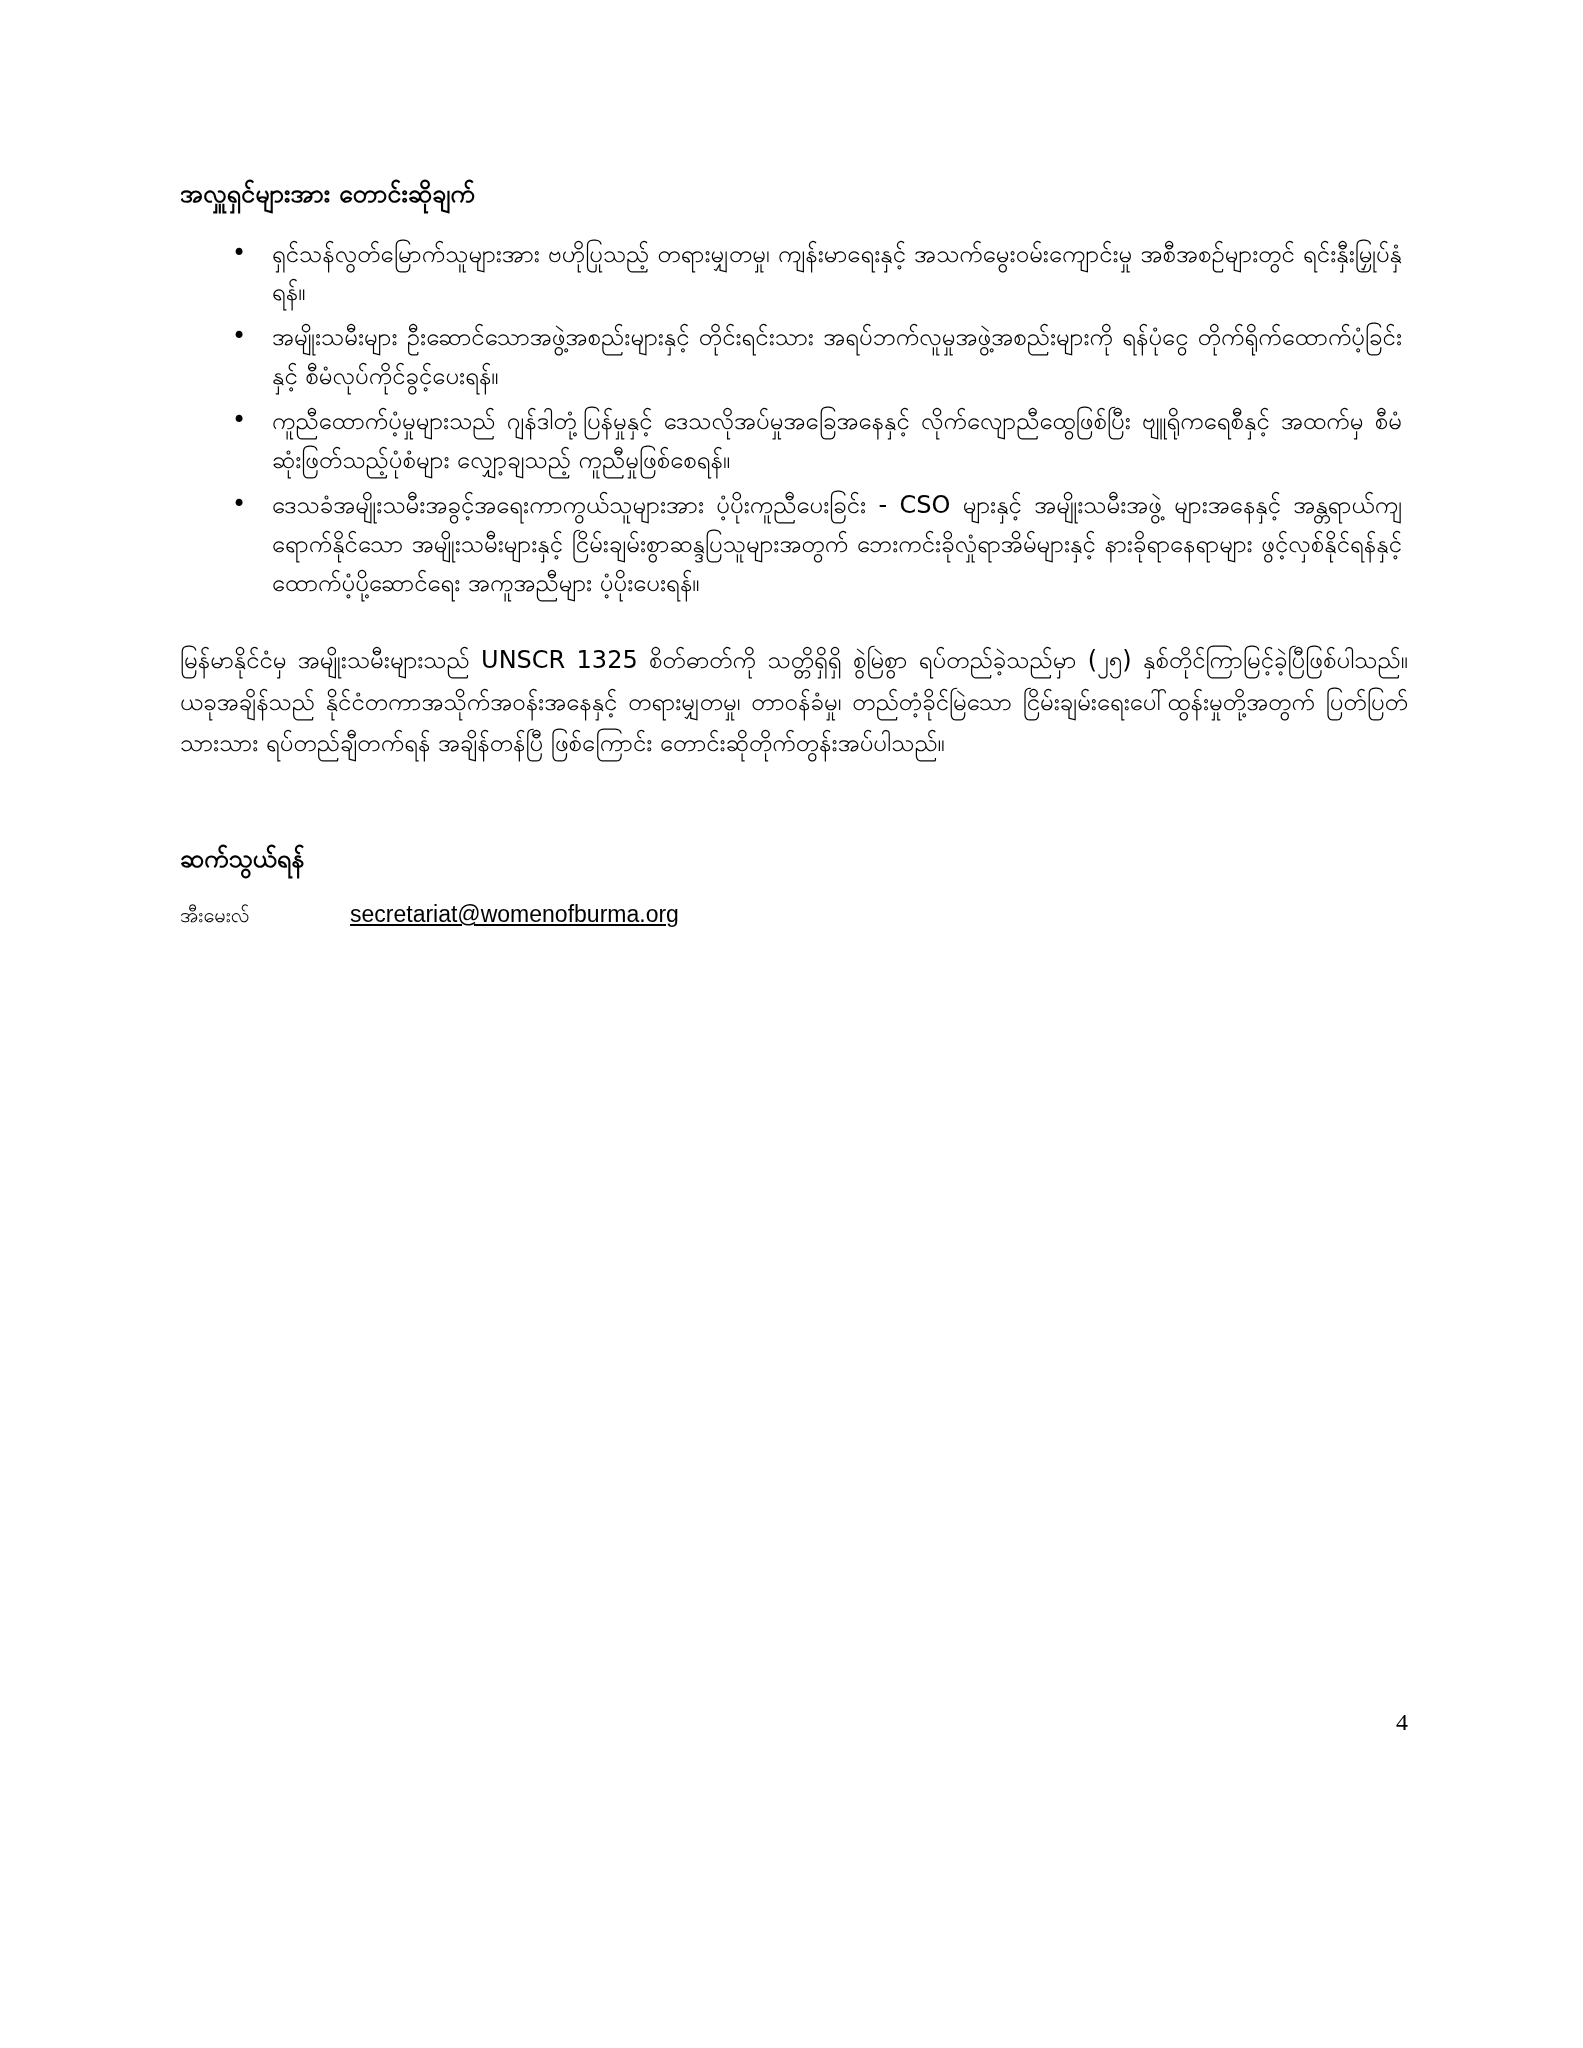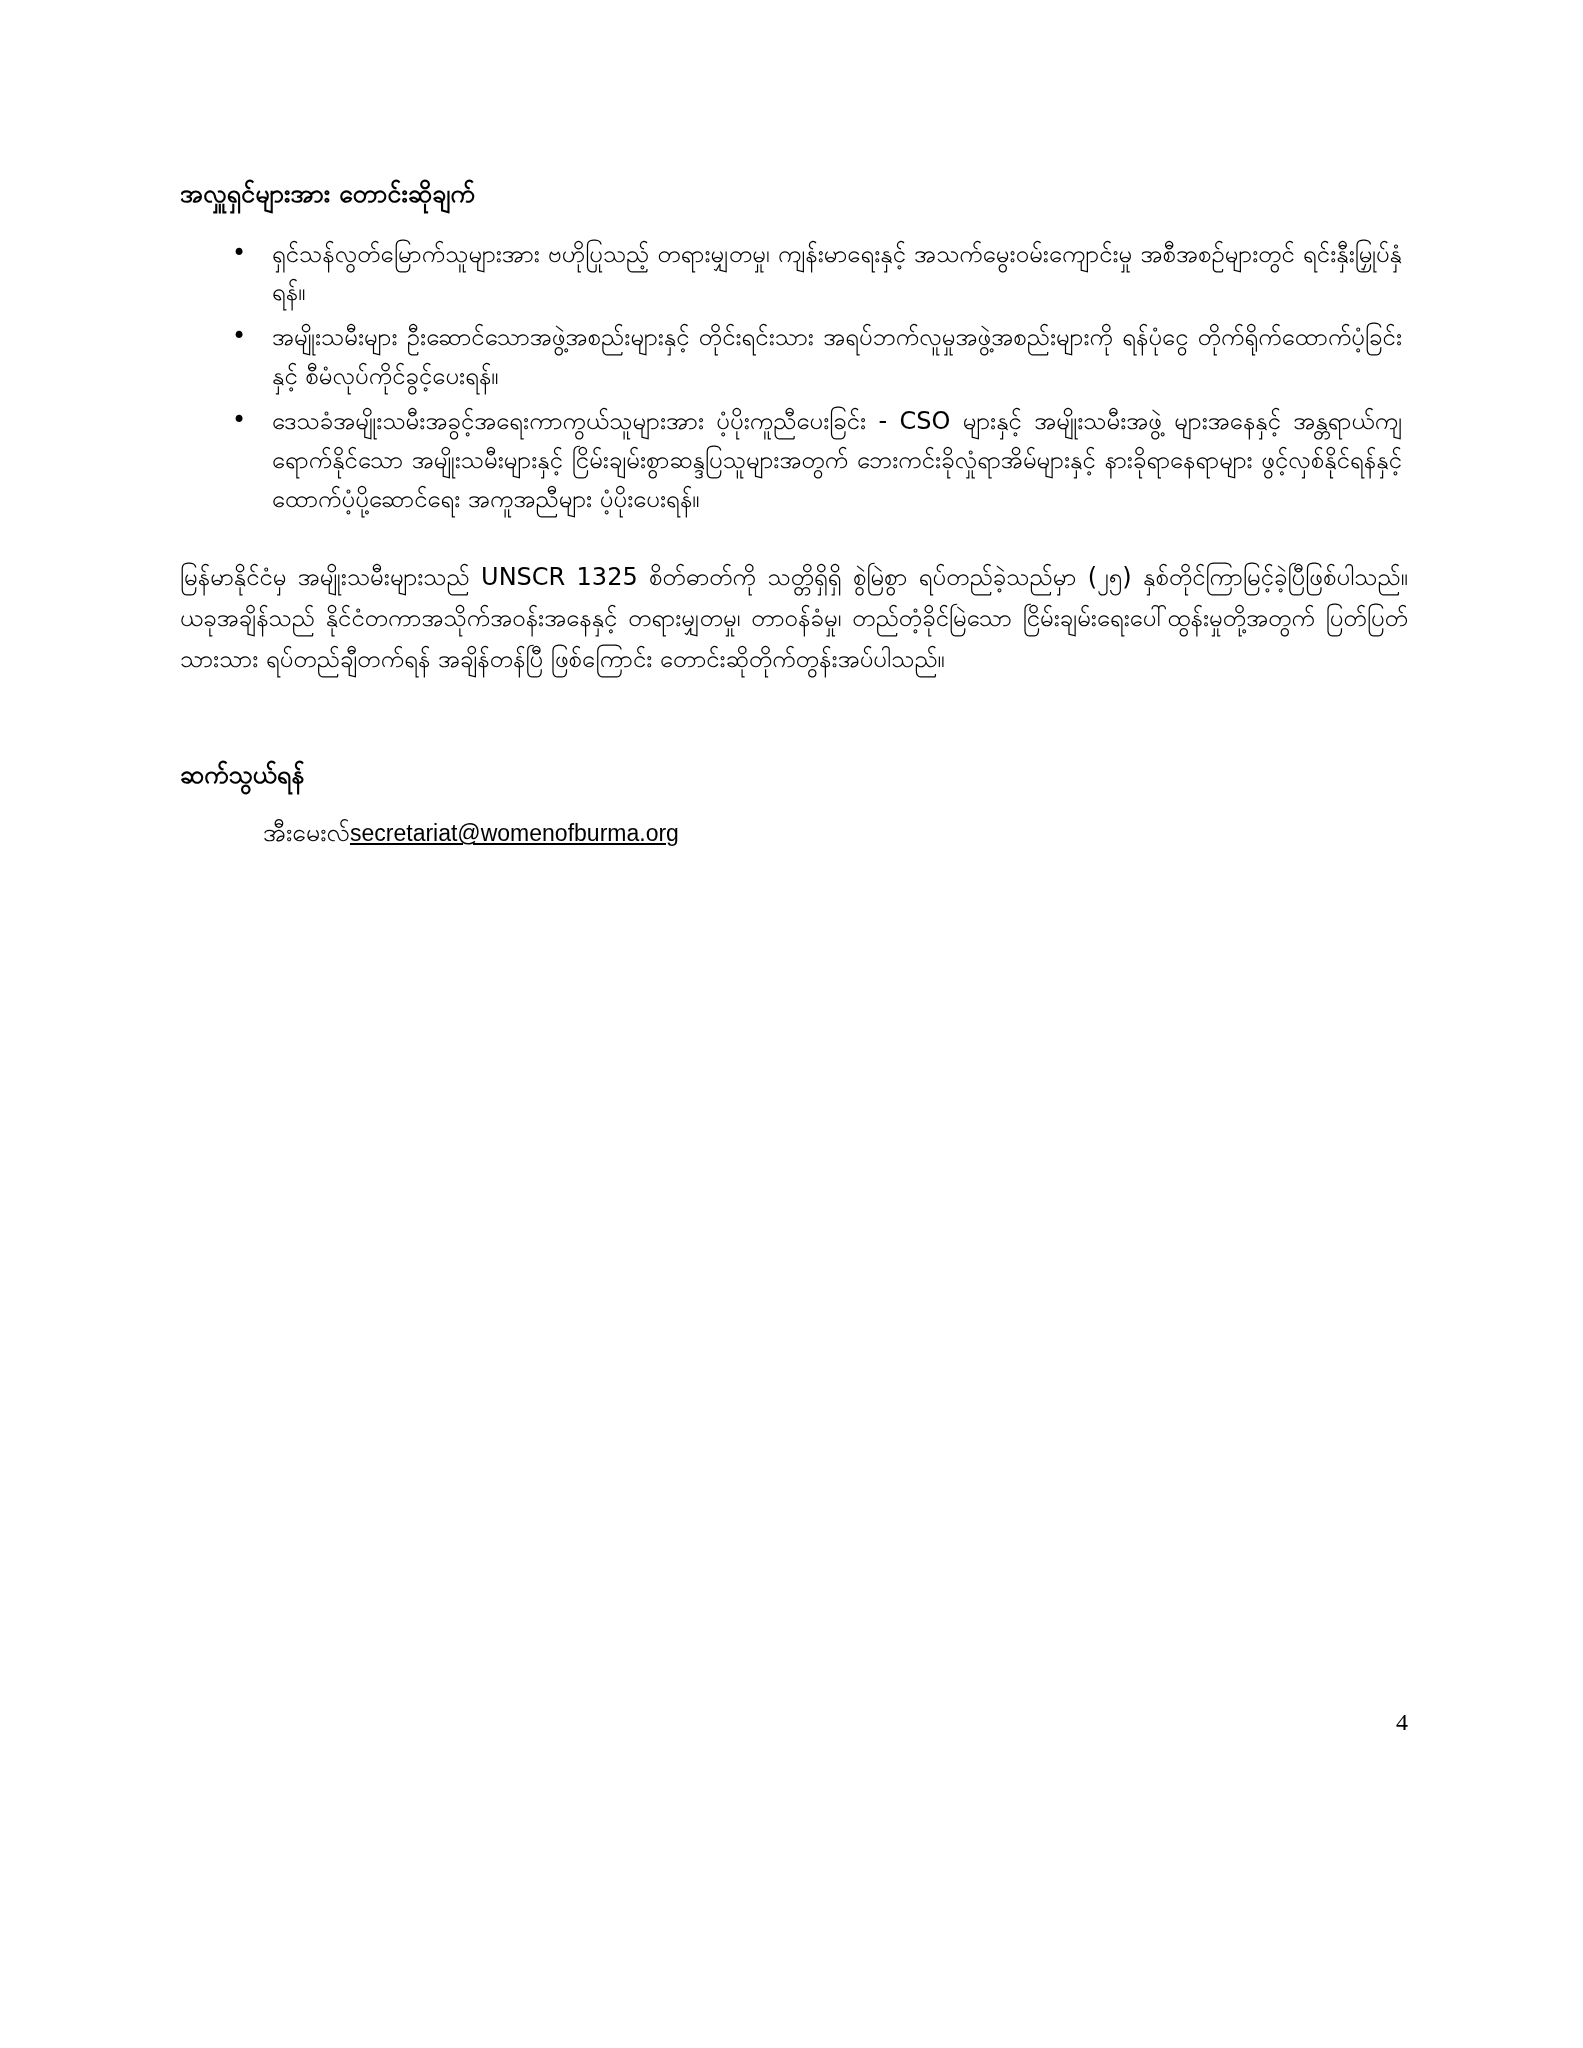--- a/index.html
+++ b/index.html
@@ -67,22 +67,21 @@
   }
   .contact-row {
     display: flex;
     align-items: baseline;
     font-size: 24px;
     line-height: 1.9;
   }
   .contact-label {
     width: 170px;
     flex: 0 0 170px;
-    font-size: 25px;
-    text-align: right;
+    font-size: 20px;
   }
   .contact-links {
     display: flex;
     flex-direction: column;
   }
   .contact-links a {
     color: #000000;
     text-decoration: underline;
     font-family: "Liberation Sans", sans-serif;
     font-size: 23px;
@@ -99,20 +98,21 @@
 </head>
 <body>
 
 <div class="page">
 
   <h2 class="section-heading">အလှူရှင်များအား တောင်းဆိုချက်</h2>
 
   <ul class="req-list">
     <li>ရှင်သန်လွတ်မြောက်သူများအား ဗဟိုပြုသည့် တရားမျှတမှု၊ ကျန်းမာရေးနှင့် အသက်မွေးဝမ်းကျောင်းမှု အစီအစဉ်များတွင် ရင်းနှီးမြှုပ်နှံရန်။</li>
     <li>အမျိုးသမီးများ ဦးဆောင်သောအဖွဲ့အစည်းများနှင့် တိုင်းရင်းသား အရပ်ဘက်လူမှုအဖွဲ့အစည်းများကို ရန်ပုံငွေ တိုက်ရိုက်ထောက်ပံ့ခြင်းနှင့် စီမံလုပ်ကိုင်ခွင့်ပေးရန်။</li>
+    <li>ကူညီထောက်ပံ့မှုများသည် ဂျန်ဒါတုံ့ပြန်မှုနှင့် ဒေသလိုအပ်မှုအခြေအနေနှင့် လိုက်လျောညီထွေဖြစ်ပြီး ဗျူရိုကရေစီနှင့် အထက်မှ စီမံဆုံးဖြတ်သည့်ပုံစံများ လျှော့ချသည့် ကူညီမှုဖြစ်စေရန်။</li>
     <li>ဒေသခံအမျိုးသမီးအခွင့်အရေးကာကွယ်သူများအား ပံ့ပိုးကူညီပေးခြင်း - CSO များနှင့် အမျိုးသမီးအဖွဲ့ များအနေနှင့် အန္တရာယ်ကျရောက်နိုင်သော အမျိုးသမီးများနှင့် ငြိမ်းချမ်းစွာဆန္ဒပြသူများအတွက် ဘေးကင်းခိုလှုံရာအိမ်များနှင့် နားခိုရာနေရာများ ဖွင့်လှစ်နိုင်ရန်နှင့် ထောက်ပံ့ပို့ဆောင်ရေး အကူအညီများ ပံ့ပိုးပေးရန်။</li>
   </ul>
 
   <p class="body-para">မြန်မာနိုင်ငံမှ အမျိုးသမီးများသည် UNSCR 1325 စိတ်ဓာတ်ကို သတ္တိရှိရှိ စွဲမြဲစွာ ရပ်တည်ခဲ့သည်မှာ (၂၅) နှစ်တိုင်ကြာမြင့်ခဲ့ပြီဖြစ်ပါသည်။ ယခုအချိန်သည် နိုင်ငံတကာအသိုက်အဝန်းအနေနှင့် တရားမျှတမှု၊ တာဝန်ခံမှု၊ တည်တံ့ခိုင်မြဲသော ငြိမ်းချမ်းရေးပေါ်ထွန်းမှုတို့အတွက် ပြတ်ပြတ်သားသား ရပ်တည်ချီတက်ရန် အချိန်တန်ပြီ ဖြစ်ကြောင်း တောင်းဆိုတိုက်တွန်းအပ်ပါသည်။</p>
 
   <h3 class="contact-heading">ဆက်သွယ်ရန်</h3>
 
   <div class="contact-row">
     <span class="contact-label">အီးမေးလ်</span>
     <span class="contact-links">

